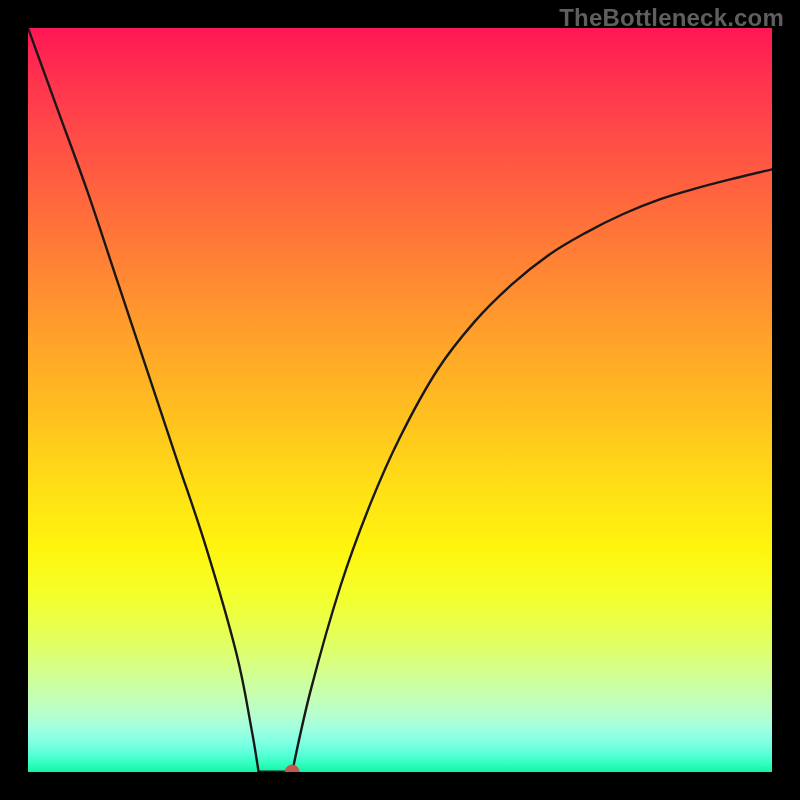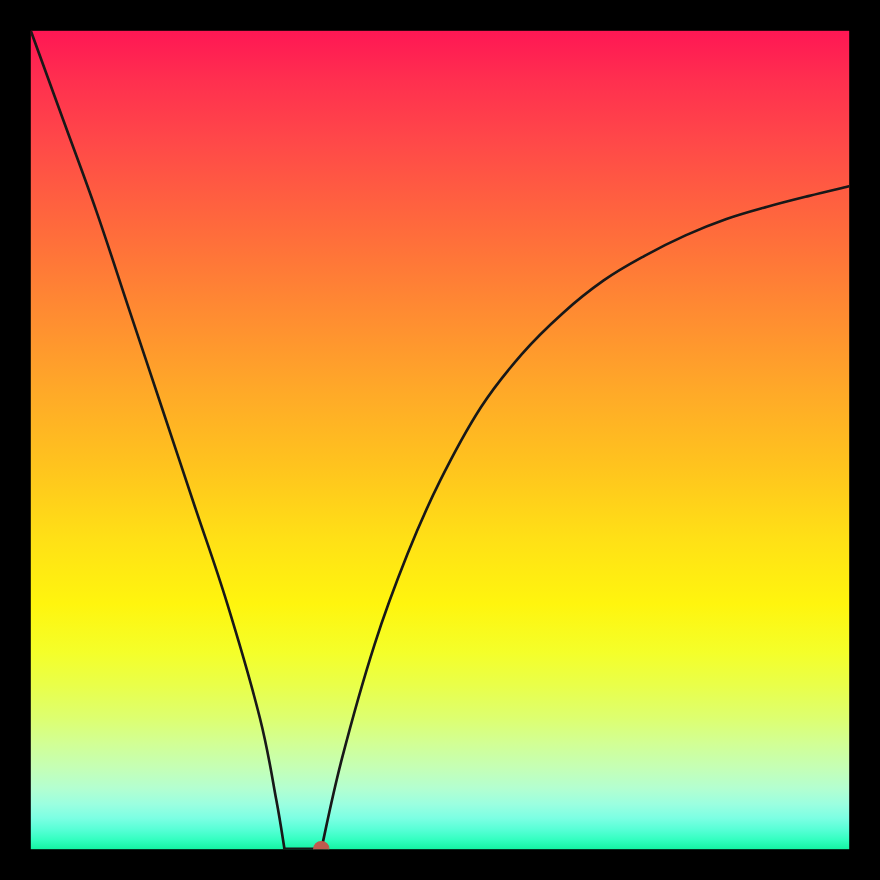--- a/index.html
+++ b/index.html
@@ -72,20 +72,21 @@
   }
   .dot {
     fill: #bf5a4e;
     stroke: #bf5a4e;
   }
 </style>
 </head>
 <body>
 
 <div class="frame">
+  <div class="watermark">TheBottleneck.com</div>
   <div class="plot">
     <div class="gradient-bg"></div>
     <svg class="curve" viewBox="0 0 744 744" preserveAspectRatio="none">
       <path id="left-branch" d="M 0 0 C 5.3568 14.731200000000005, 19.046400000000002 52.377600000000044, 29.76 81.84000000000003 C 40.473600000000005 111.30240000000002, 48.806400000000004 132.87839999999997, 59.52 163.67999999999995 C 70.2336 194.48159999999993, 78.5664 220.81919999999997, 89.28 252.95999999999998 C 99.9936 285.1008, 108.3264 310.09919999999994, 119.04 342.23999999999995 C 129.7536 374.38079999999997, 138.08640000000003 399.3792, 148.8 431.52000000000004 C 159.5136 463.66080000000005, 167.8464 485.98079999999993, 178.56 520.8 C 189.27360000000002 555.6192, 200.28480000000002 592.8192, 208.32000000000002 624.96 C 216.35520000000002 657.1008, 219.1824 677.9328, 223.2 699.36 C 227.21759999999998 720.7872, 229.30079999999998 735.9648, 230.64 744"></path>
       <path id="flat-segment" class="flat" d="M 230.64 744 L 264.12 744"></path>
       <path id="right-branch" d="M 264.12 744 C 267.468 729.2687999999999, 274.01520000000005 695.64, 282.72 662.16 C 291.4248 628.68, 301.7664 591.48, 312.47999999999996 558 C 323.19359999999995 524.52, 331.5264 502.944, 342.24 476.16 C 352.9536 449.37600000000003, 359.9472 433.3056, 372 409.2 C 384.0528 385.09439999999995, 395.80800000000005 362.9975999999999, 409.20000000000005 342.23999999999995 C 422.59200000000004 321.4824, 433.008 309.2808, 446.4 293.88 C 459.792 278.4792, 470.208 268.7328, 483.6 256.68 C 496.992 244.62720000000002, 507.40799999999996 236.29440000000008, 520.8 226.92000000000007 C 534.192 217.54560000000006, 544.608 211.96560000000002, 558 204.60000000000002 C 571.392 197.23440000000002, 581.808 192.0264, 595.2 186 C 608.5920000000001 179.9736, 619.008 175.80720000000002, 632.4 171.12 C 645.7919999999999 166.4328, 656.2080000000001 163.70975999999993, 669.6 159.95999999999992 C 682.992 156.2102399999999, 693.4079999999999 153.636, 706.8 150.288 C 720.192 146.94000000000003, 737.304 142.96704000000003, 744 141.36"></path>
       <circle id="marker-dot" class="dot" r="7" cx="264.12" cy="744"></circle>
     </svg>
   </div>
 </div>

